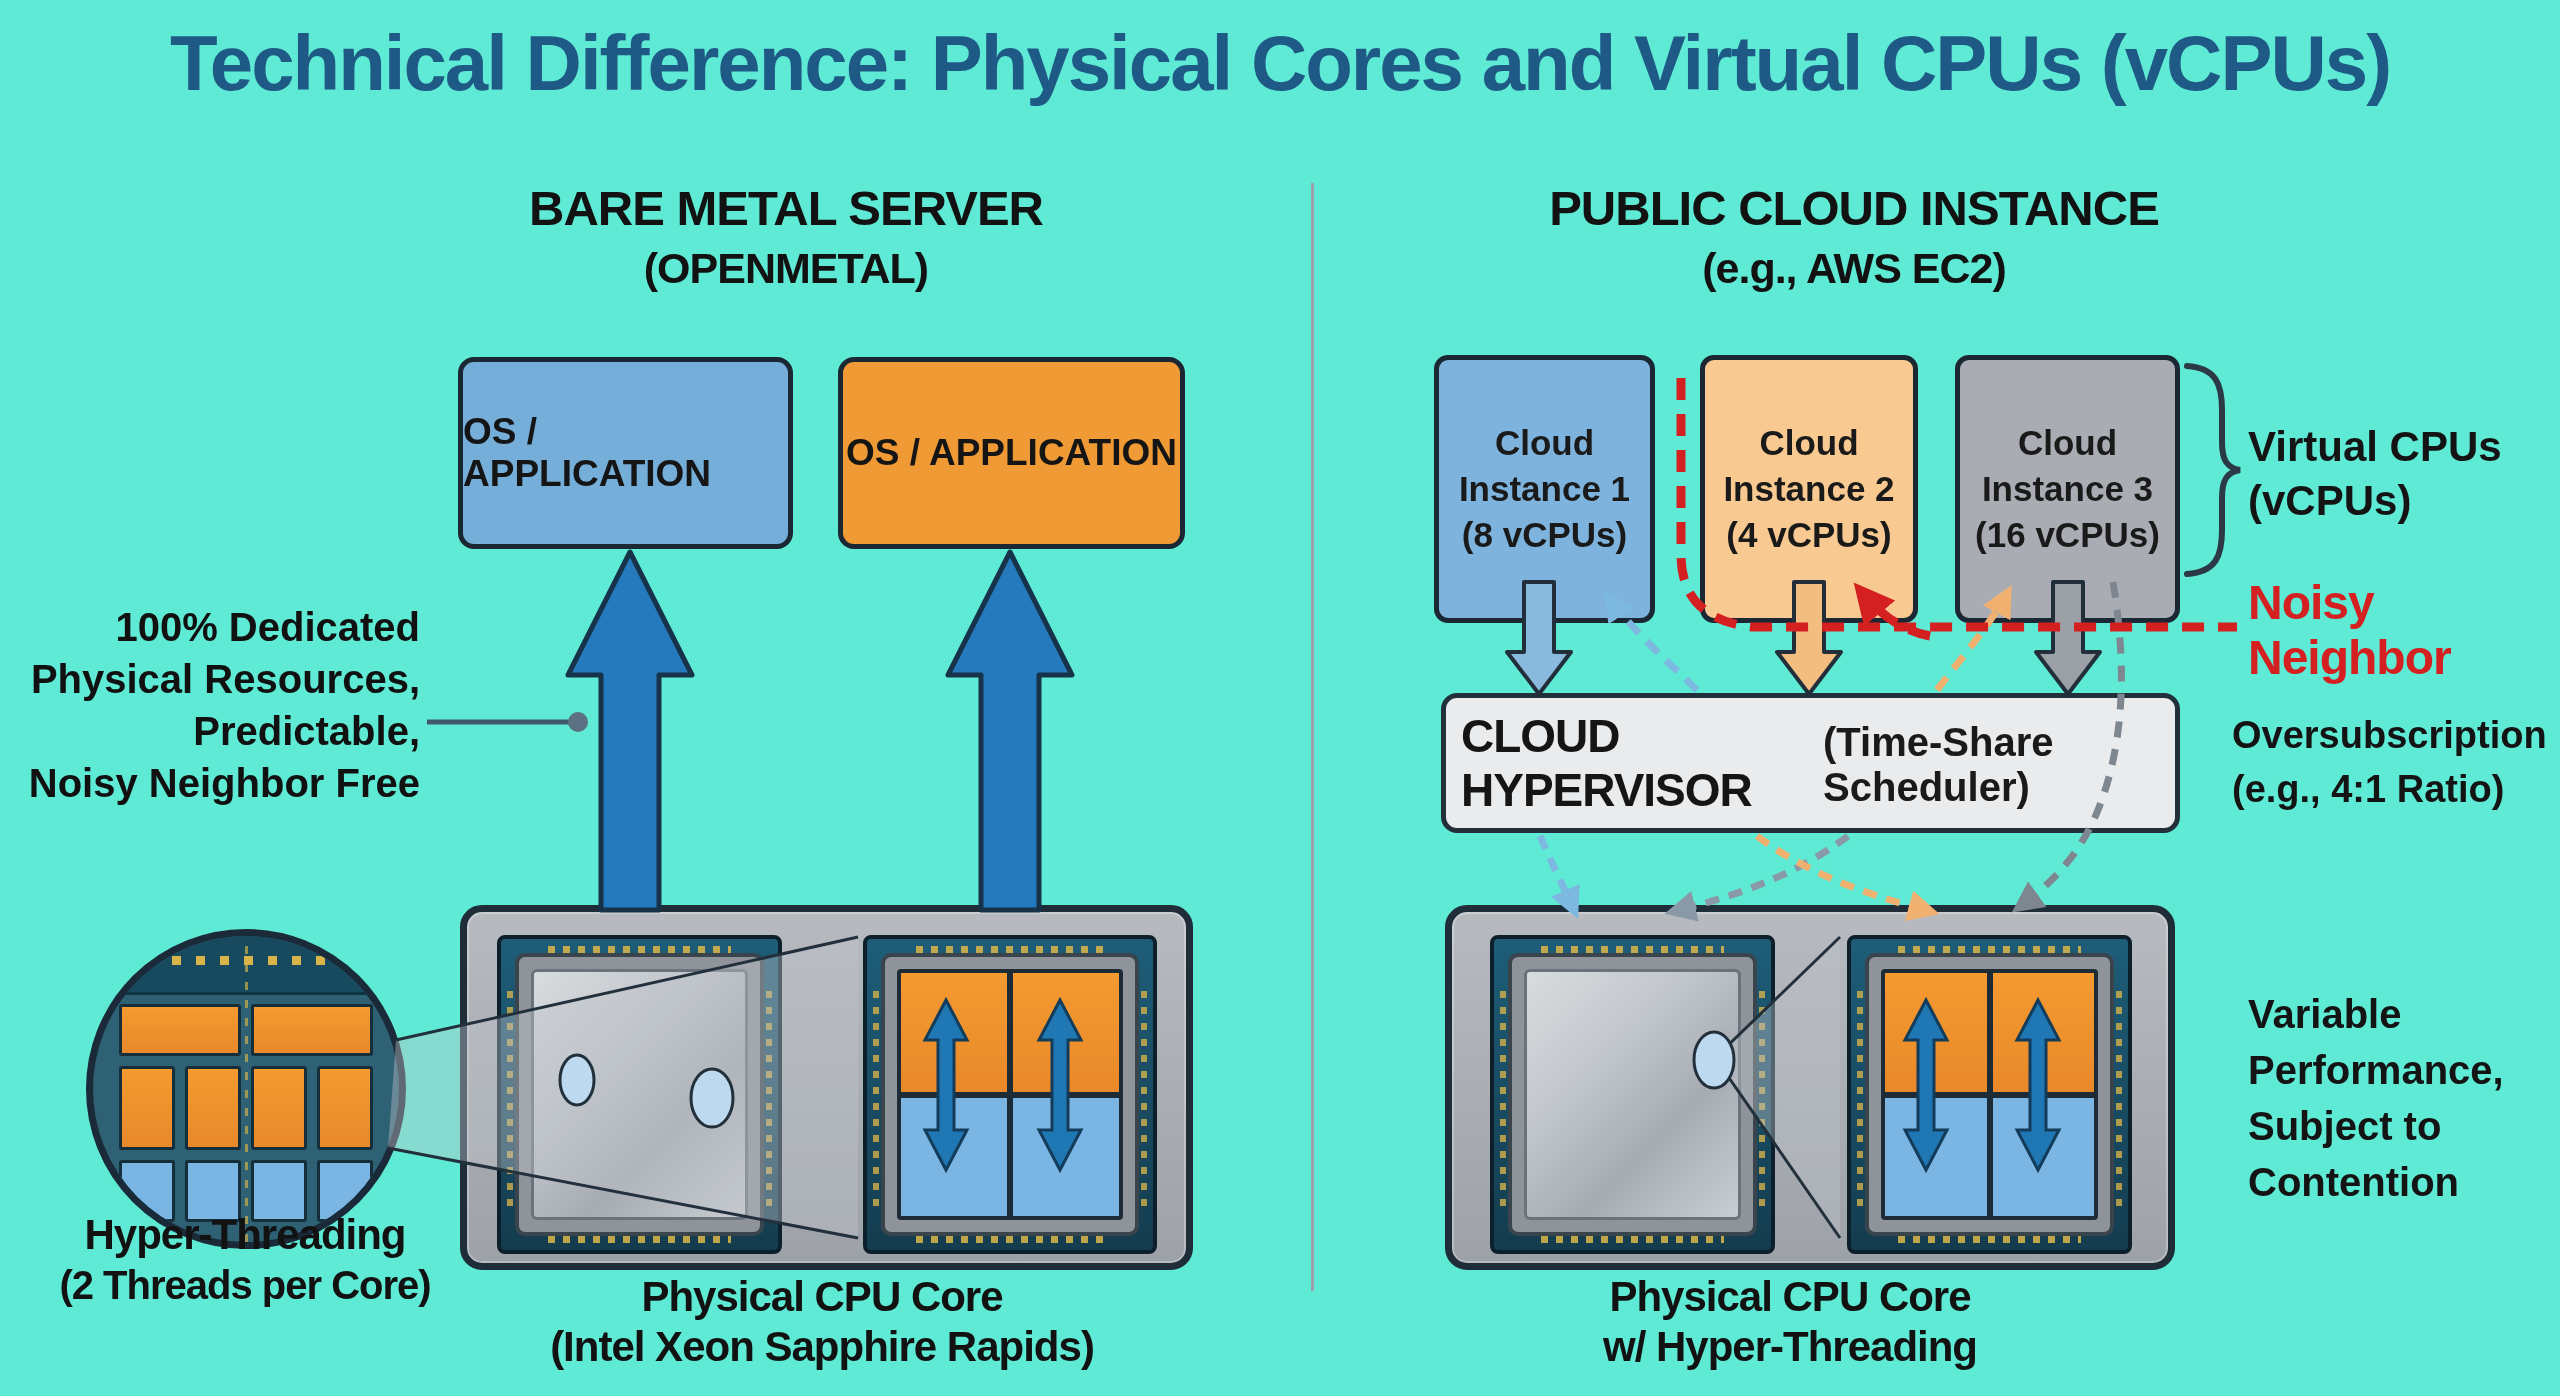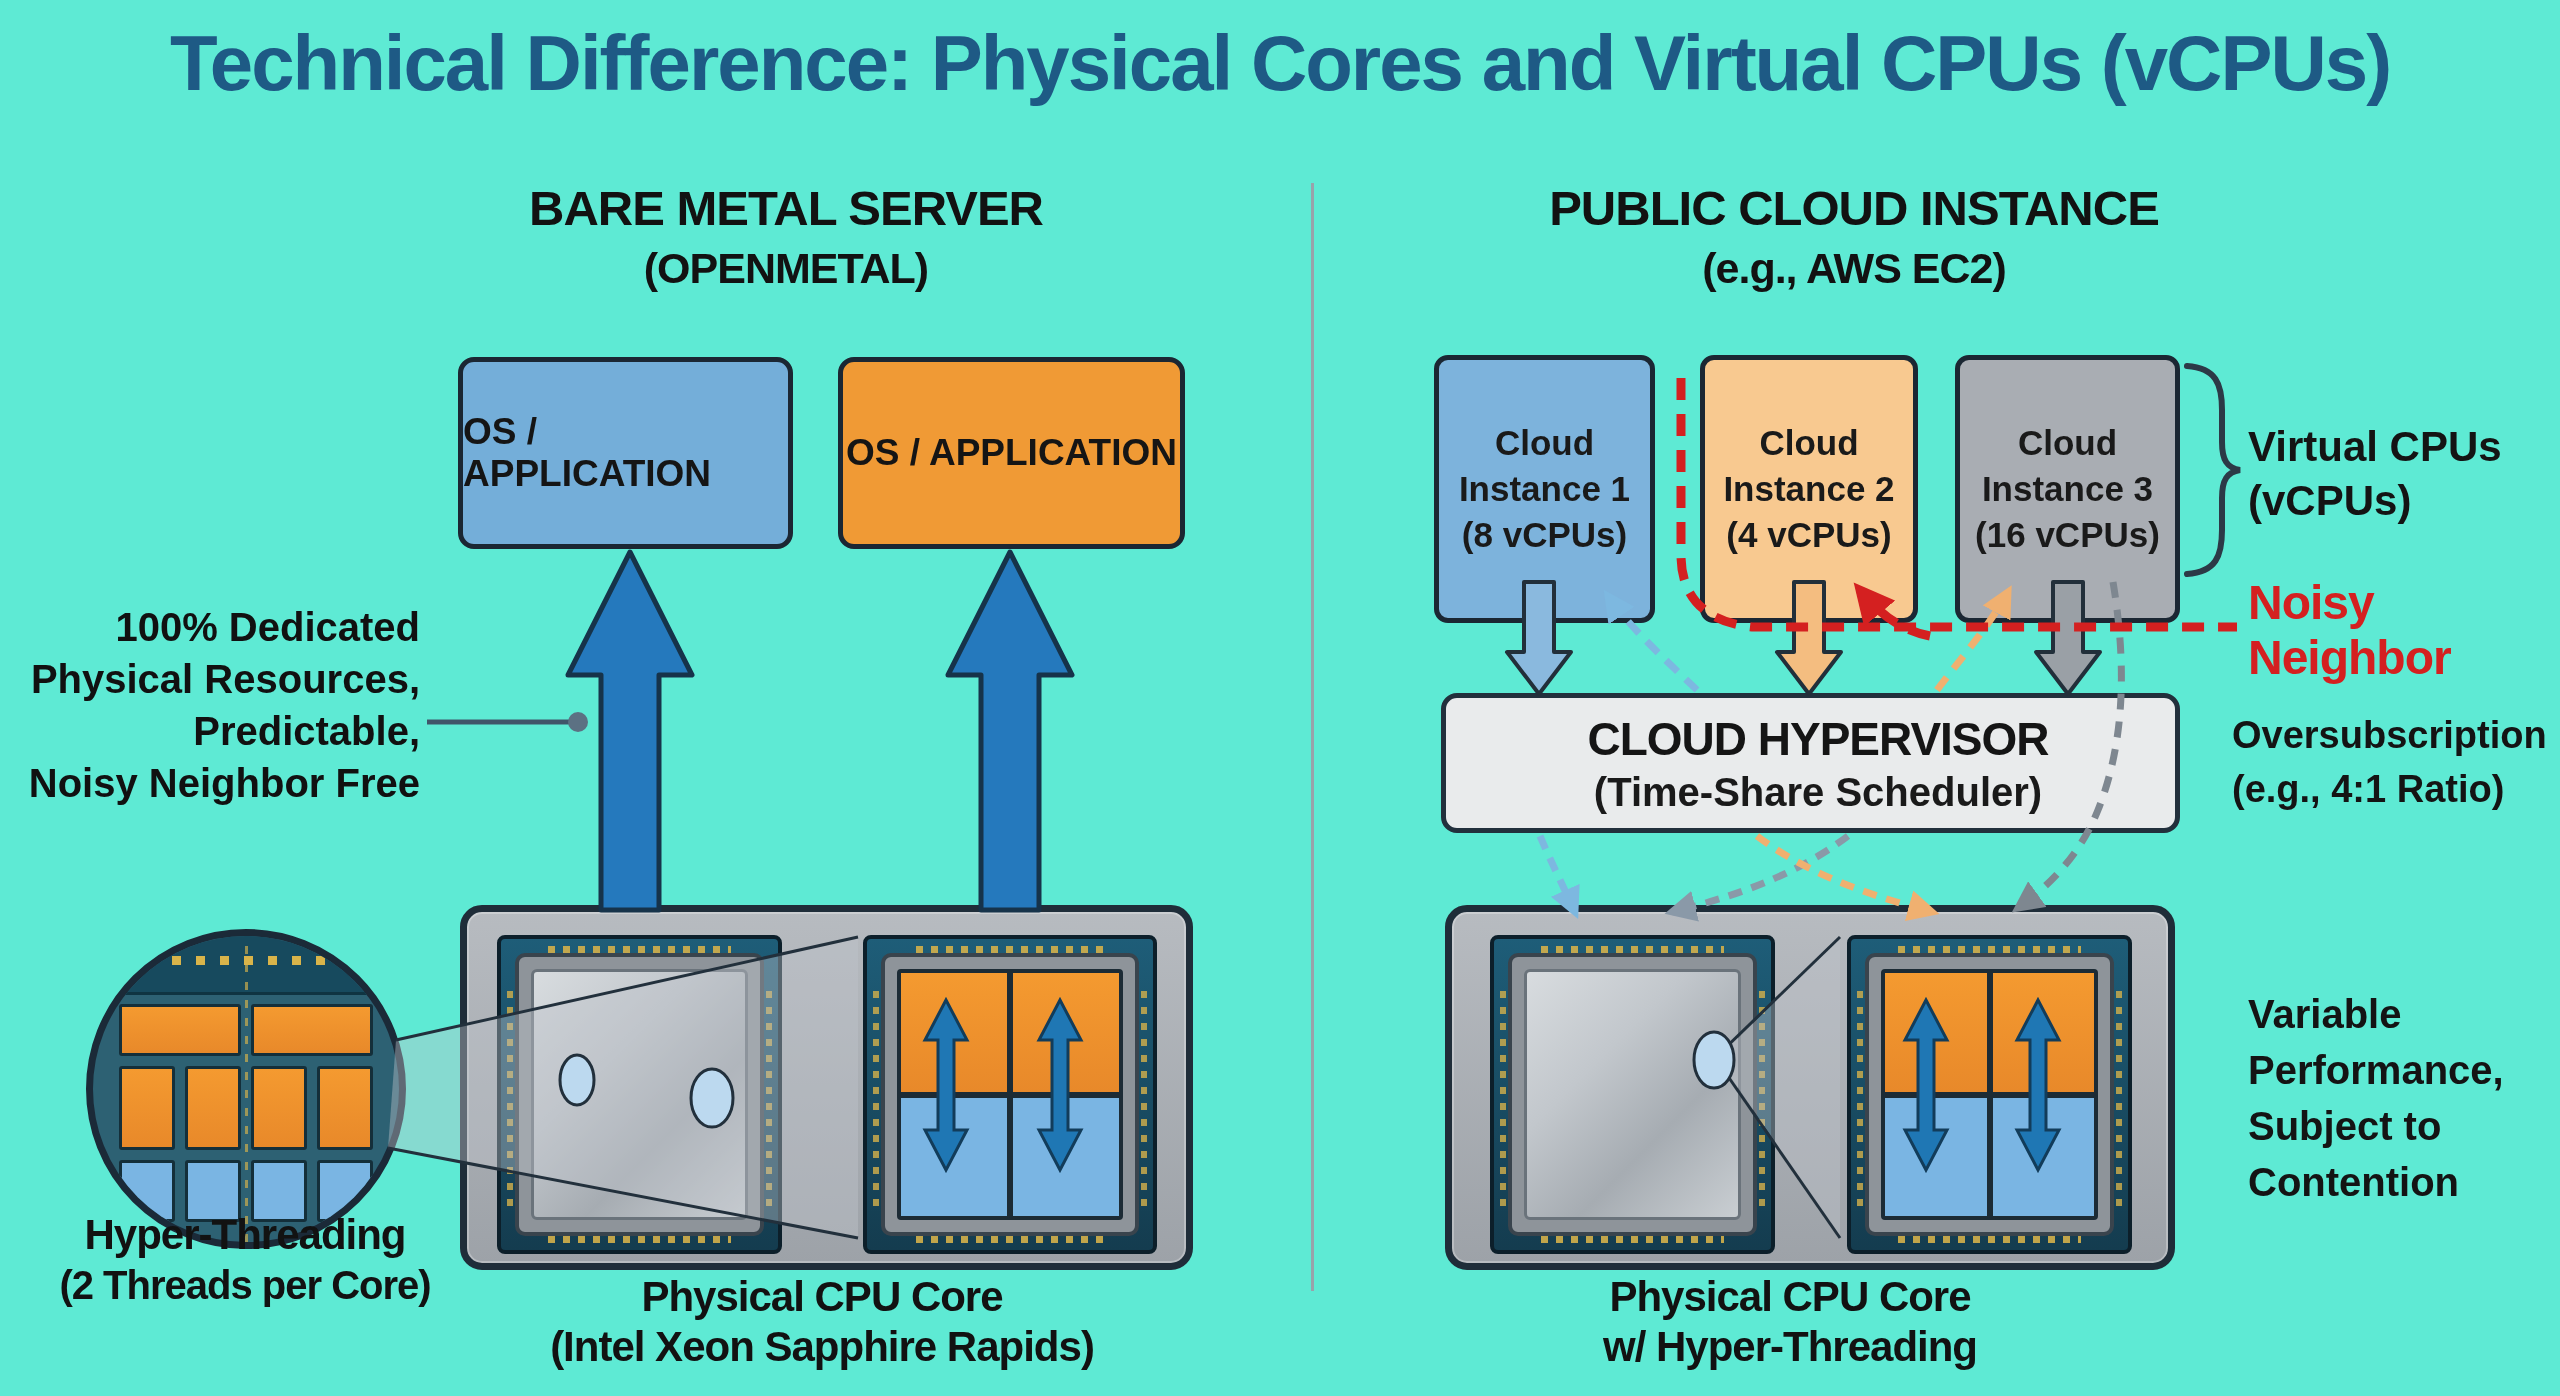--- a/index.html
+++ b/index.html
@@ -27,21 +27,21 @@
   }
   .instbox{
     top:355px;height:268px;border:5px solid #1b2733;border-radius:14px;
     display:flex;flex-direction:column;align-items:center;justify-content:center;
     font-size:35px;font-weight:600;line-height:1.32;color:#1a1a1a;box-sizing:border-box;
     text-align:center;
   }
   .hypervisor{
     left:1441px;top:693px;width:739px;height:140px;background:#e9ebec;
     border:5px solid #22303c;border-radius:16px;box-sizing:border-box;
-    display:flex;flex-direction:column;align-items:center;justify-content:center;padding-left:15px;
+    display:flex;align-items:center;justify-content:center;padding-left:15px;
   }
   .hypervisor .t{font-size:46px;font-weight:800;letter-spacing:-1px;color:#151515;}
   .hypervisor .s{font-size:40px;font-weight:600;color:#1a1a1a;margin-top:4px;}
   
   .annotation{left:0;top:585px;width:420px;text-align:right;font-size:40px;line-height:52px;color:#111;margin-top:16px;}
   .annotation .n{font-weight:700;}
   .annotation .b{font-weight:800;}
   .lbl{font-size:40px;font-weight:600;line-height:54px;color:#141414;}
   .noisy{left:2248px;top:575px;font-size:48px;font-weight:800;color:#d42020;letter-spacing:-1px;}
   .caption{font-size:42px;font-weight:800;line-height:50px;text-align:center;color:#121212;letter-spacing:-1px;}

